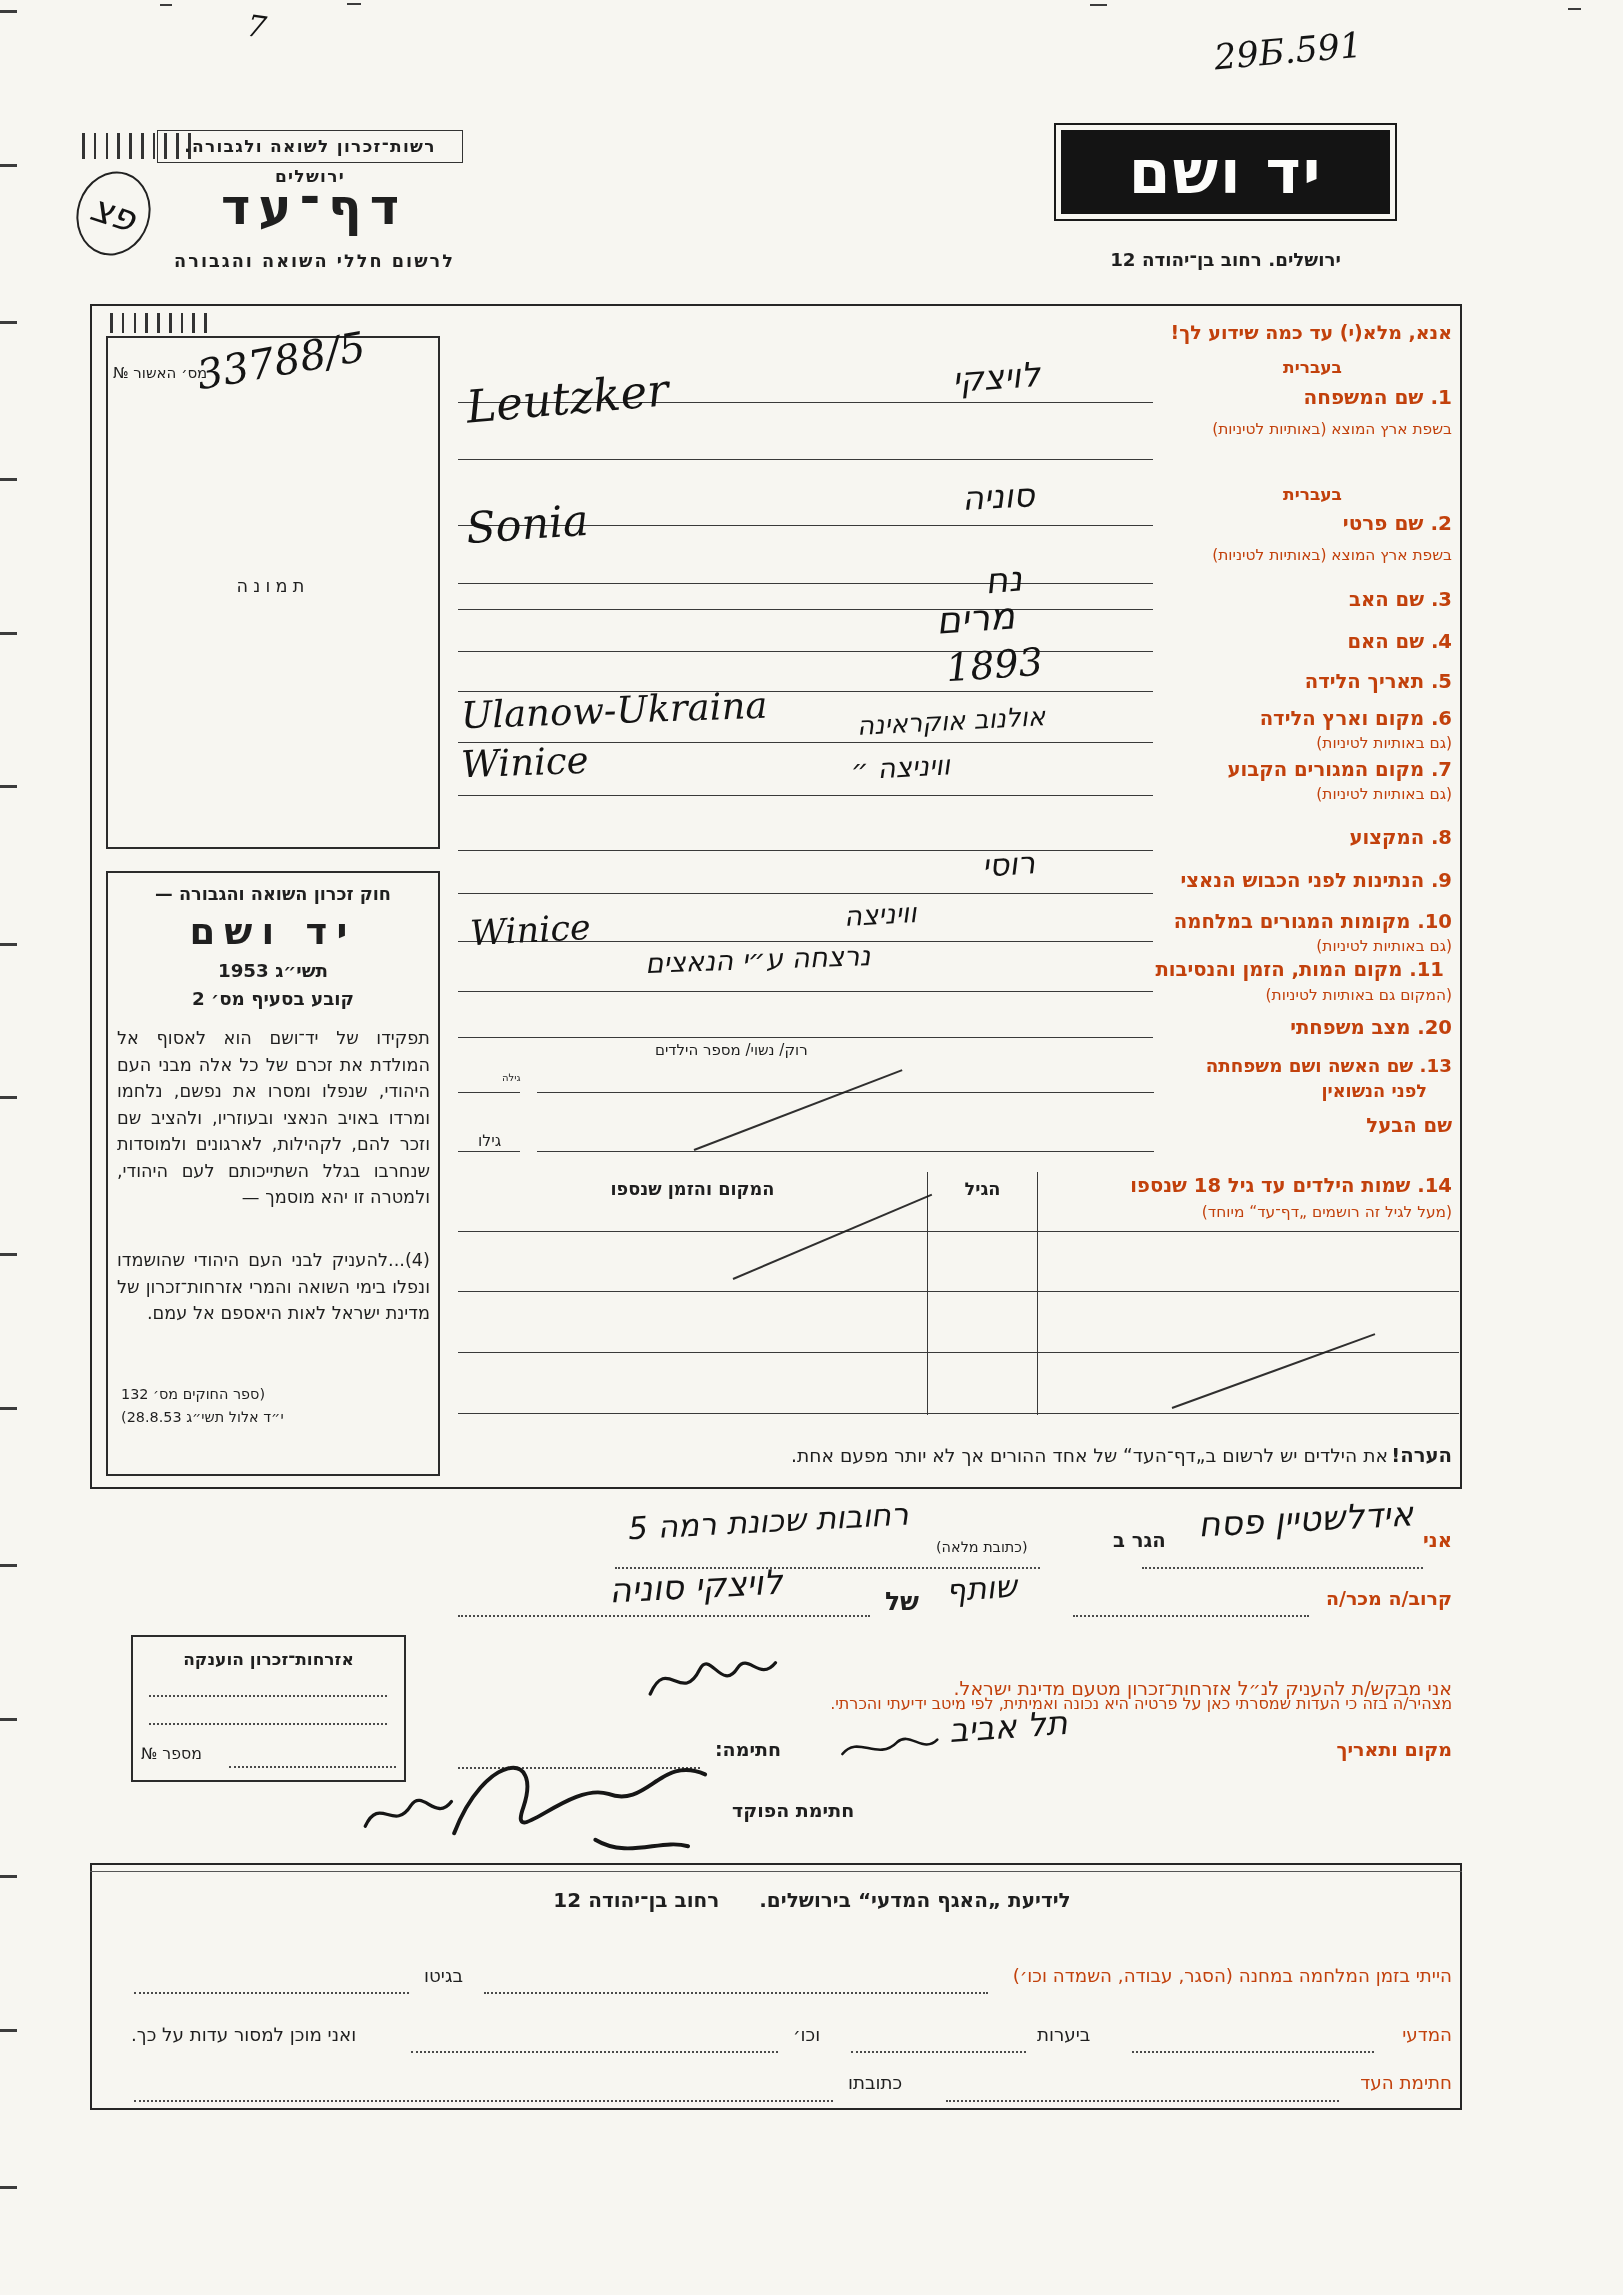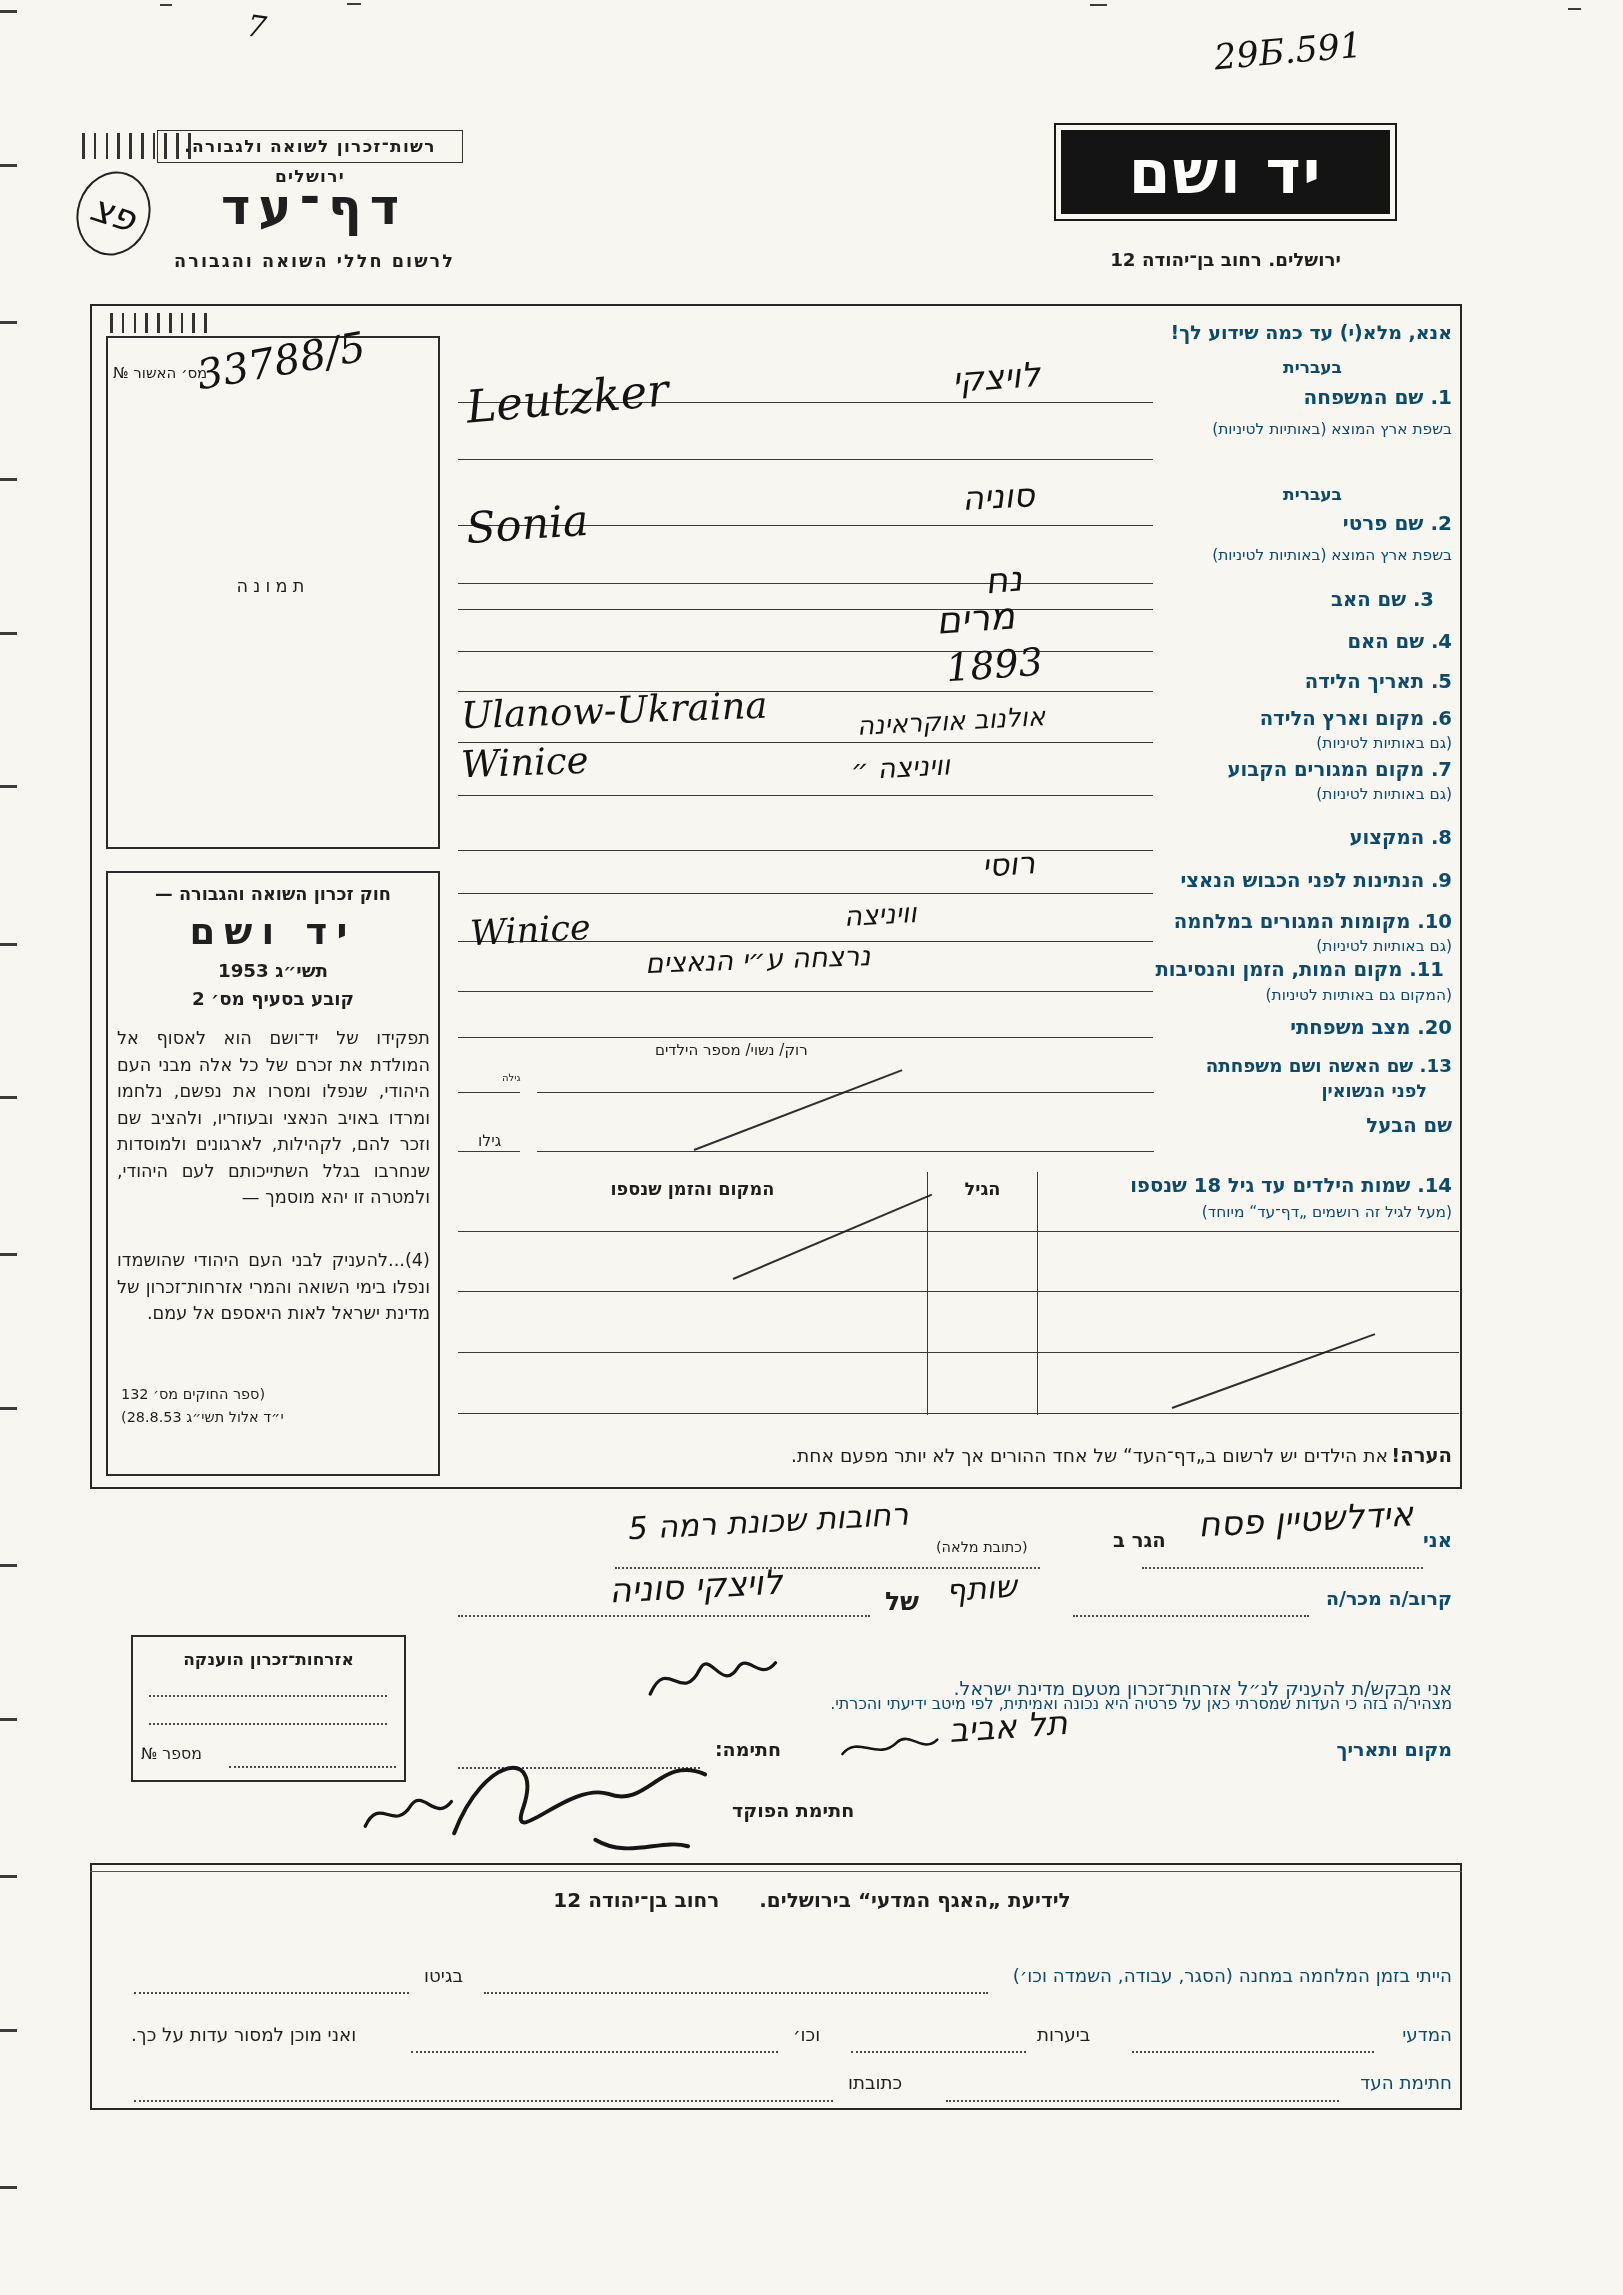--- a/index.html
+++ b/index.html
@@ -1,21 +1,21 @@
 <!DOCTYPE html>
 <html lang="he" style="font-size:10.5px"><head>
 <meta charset="utf-8">
 <style>
   *{margin:0;padding:0;box-sizing:border-box}
   html,body{width:1623px;height:2295px}
   body{position:relative;background:#f7f6f1;font-family:"DejaVu Sans",sans-serif;color:#1f1f1f;overflow:hidden}
   .abs{position:absolute}
   .rtl{direction:rtl}
   .b{font-weight:bold}
-  .lbl{position:absolute;direction:rtl;text-align:right;white-space:nowrap;font-size:19.6px;color:#0c4a6e}
+  .lbl{position:absolute;direction:rtl;text-align:right;white-space:nowrap;font-size:19.6px;color:#c2410c}
   .sm{font-size:15.4px;font-weight:normal}
   .line{position:absolute;height:0;border-bottom:1.6px solid #3a3a3a}
   .thin{border-bottom-width:1.3px;border-bottom-color:#555}
   .dot{position:absolute;height:0;border-bottom:2.3px dotted #4a4a4a}
   .vline{position:absolute;width:0;border-left:1.6px solid #3a3a3a}
   .box{position:absolute;border:2.3px solid #2b2b2b}
   .hw{position:absolute;direction:rtl;font-family:"DejaVu Sans",sans-serif;font-style:italic;color:#141414;white-space:nowrap}
   .hwl{position:absolute;font-family:"DejaVu Serif",serif;font-style:italic;color:#141414;white-space:nowrap}
   .tick{position:absolute;left:0;width:17px;height:3.3px;background:#3c3c3c}
   .ttick{position:absolute;height:2.6px;background:#3c3c3c}
@@ -111,21 +111,21 @@
 <div class="abs rtl" style="left:121px;top:1409px;font-size:14.4px">י״ד אלול תשי״ג 28.8.53)</div>
 
 <div class="lbl b" style="right:281px;top:357px;font-size:17px">בעברית</div>
 <div class="lbl b" style="right:171px;top:385px;font-size:20px">1. שם המשפחה</div>
 <div class="lbl sm" style="right:171px;top:420px">בשפת ארץ המוצא (באותיות לטיניות)</div>
 
 <div class="lbl b" style="right:281px;top:484px;font-size:17px">בעברית</div>
 <div class="lbl b" style="right:171px;top:511px;font-size:20px">2. שם פרטי</div>
 <div class="lbl sm" style="right:171px;top:546px">בשפת ארץ המוצא (באותיות לטיניות)</div>
 
-<div class="lbl b" style="right:189px;top:588px">3. שם האב</div>
+<div class="lbl b" style="right:171px;top:588px">3. שם האב</div>
 <div class="lbl b" style="right:171px;top:630px">4. שם האם</div>
 <div class="lbl b" style="right:171px;top:670px">5. תאריך הלידה</div>
 
 <div class="lbl b" style="right:171px;top:707px">6. מקום וארץ הלידה</div>
 <div class="lbl sm" style="right:171px;top:734px">(גם באותיות לטיניות)</div>
 
 <div class="lbl b" style="right:171px;top:758px">7. מקום המגורים הקבוע</div>
 <div class="lbl sm" style="right:171px;top:785px">(גם באותיות לטיניות)</div>
 
 <div class="lbl b" style="right:171px;top:826px">8. המקצוע</div>

